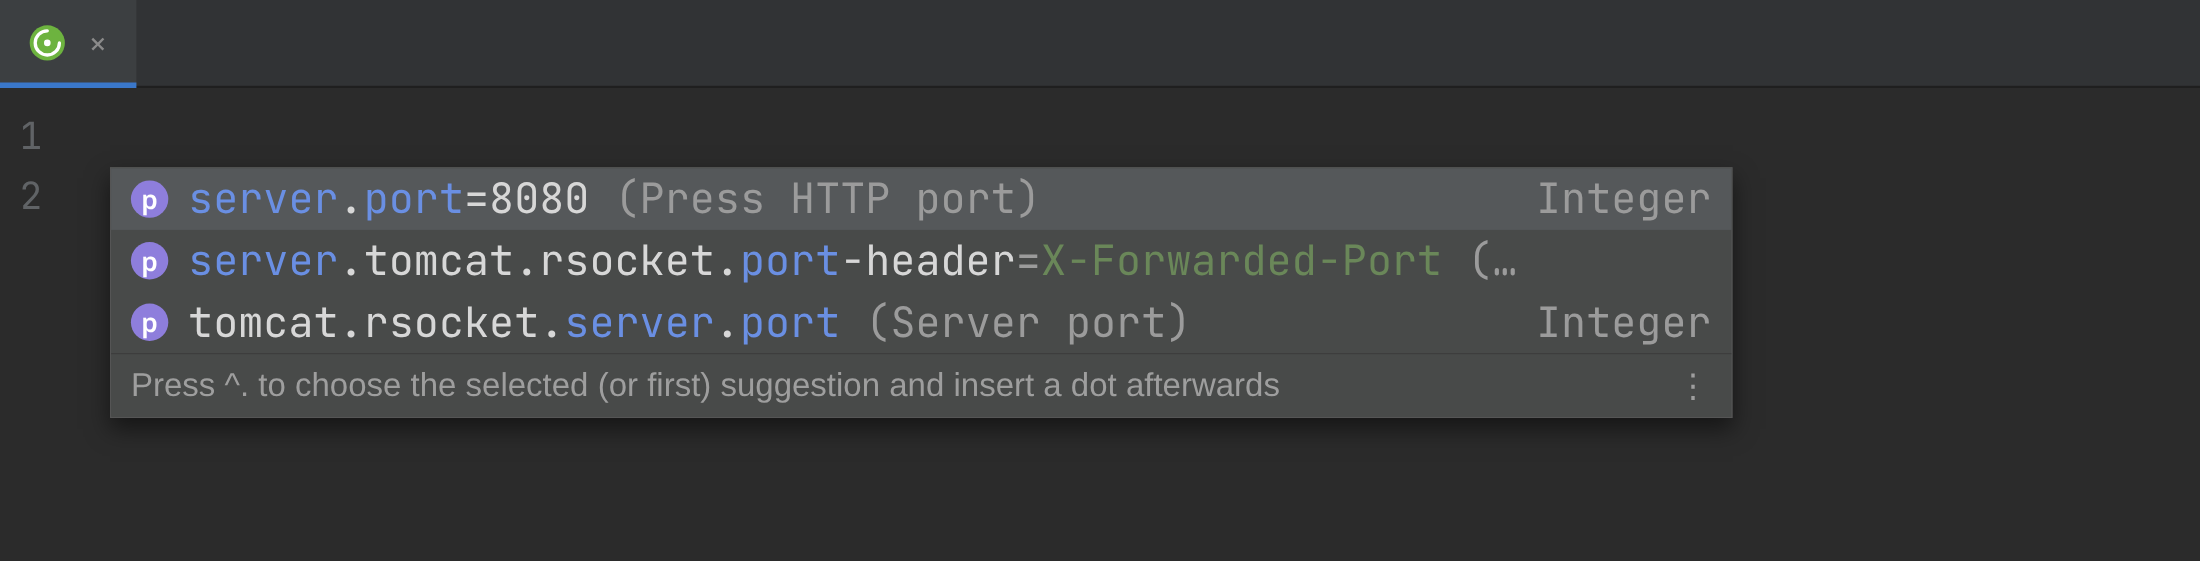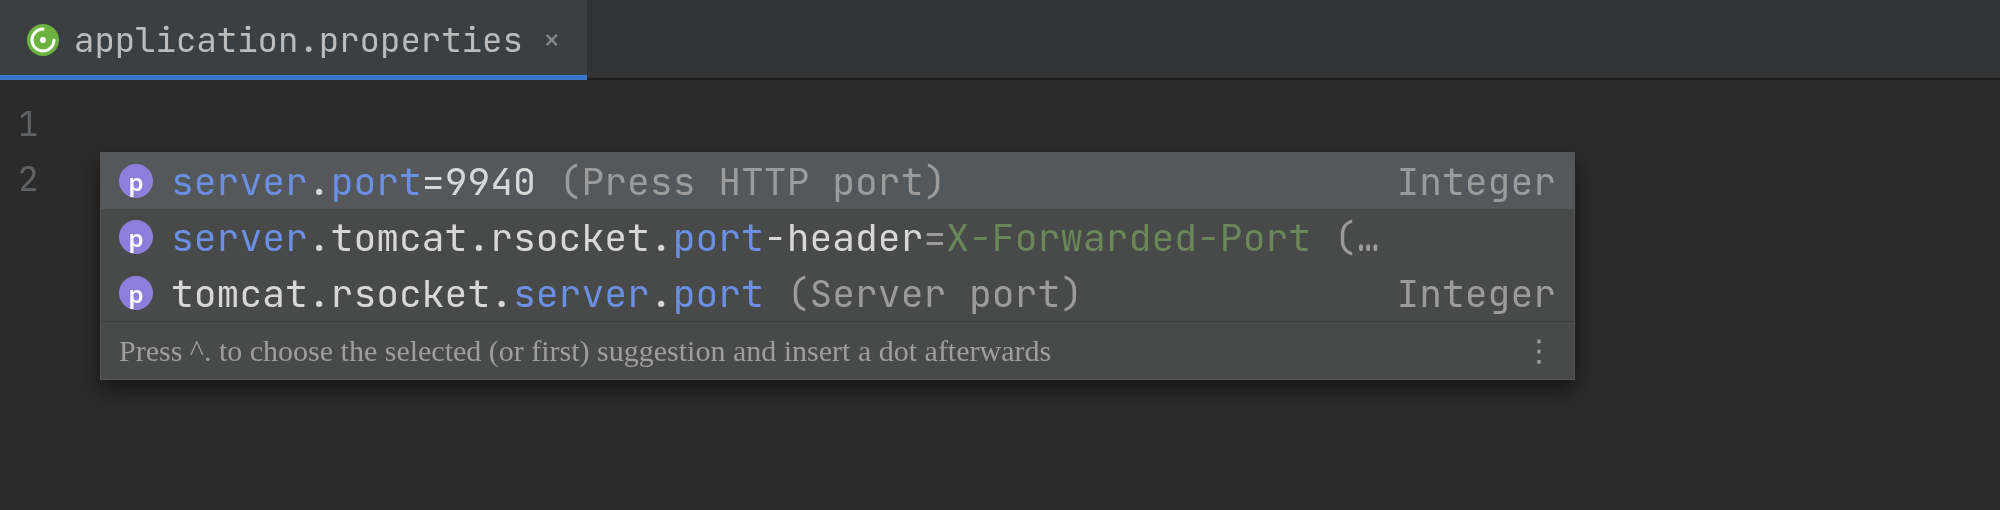--- a/index.html
+++ b/index.html
@@ -43,56 +43,55 @@
   .popup{position:absolute;top:72px;left:-30px;right:0;width:1475px;background:var(--popup);border:1px solid var(--popup-border);box-shadow:0 10px 20px rgba(0,0,0,.5);font-size:38px}
   .row{display:flex;align-items:center;height:56px;padding:0 18px;gap:18px;cursor:default}
   .row.sel{background:var(--popup-sel)}
   .badge{width:34px;height:34px;border-radius:50%;background:var(--purple);color:#fff;display:flex;align-items:center;justify-content:center;font-size:24px;font-weight:600;flex:none;font-family:system-ui,sans-serif}
   .lbl{flex:1;overflow:hidden;text-overflow:ellipsis;white-space:nowrap}
   .type{color:var(--gray);margin-left:auto}
   .b{color:var(--blue)}
   .w{color:var(--white)}
   .g{color:var(--gray)}
   .o{color:var(--olive)}
-  .footer{display:flex;align-items:center;height:58px;padding:0 18px;gap:20px;font-size:30px;color:var(--hint);border-top:1px solid #3c3c3c;font-family:Liberation Serif, serif}
+  .footer{display:flex;align-items:center;height:58px;padding:0 18px;gap:20px;font-size:30px;color:var(--hint);border-top:1px solid #3c3c3c;font-family:Liberation Sans, sans-serif}
   .footer .tip{flex:1}
   .footer .next{color:var(--link);cursor:pointer}
   .footer .more{color:var(--hint);font-size:30px;letter-spacing:2px;cursor:pointer}
 </style>
 </head>
 <body>
 
 <div class="tabbar">
   <div class="tab active">
     <span class="ficon">
       <svg viewBox="0 0 34 34" width="34" height="34">
         <circle cx="17" cy="17" r="16" fill="#6db33f"></circle>
         <path d="M17 6 A11 11 0 1 0 28 17" fill="none" stroke="#fff" stroke-width="3" stroke-linecap="round"></path>
         <circle cx="17" cy="17" r="3" fill="#fff"></circle>
       </svg>
     </span>
-    <span>application.properties</span>
     <span class="close">×</span>
   </div>
 </div>
 
 <div class="editor">
   <div class="gutter">
     <div class="ln">1</div>
     <div class="ln">2</div>
   </div>
   <div class="code">
     <div class="line">
       <span class="tok-key squiggle">server.port</span>
     </div>
 
     <div class="popup" id="popup">
         <div class="row sel">
           <span class="badge">p</span>
-          <span class="lbl"><span class="b">server</span><span class="w">.</span><span class="b">port</span><span class="w">=9940 </span><span class="g">(Press HTTP port)</span></span>
+          <span class="lbl"><span class="b">server</span><span class="w">.</span><span class="b">port</span><span class="w">=8080 </span><span class="g">(Press HTTP port)</span></span>
           <span class="type">Integer</span>
         </div>
         <div class="row">
           <span class="badge">p</span>
           <span class="lbl"><span class="b">server</span><span class="w">.tomcat.rsocket.</span><span class="b">port</span><span class="w">-header</span><span class="g">=</span><span class="o">X-Forwarded-Port </span><span class="g">(…</span></span>
         </div>
         <div class="row">
           <span class="badge">p</span>
           <span class="lbl"><span class="w">tomcat.rsocket.</span><span class="b">server</span><span class="w">.</span><span class="b">port</span><span class="w"> </span><span class="g">(Server port)</span></span>
           <span class="type">Integer</span>

